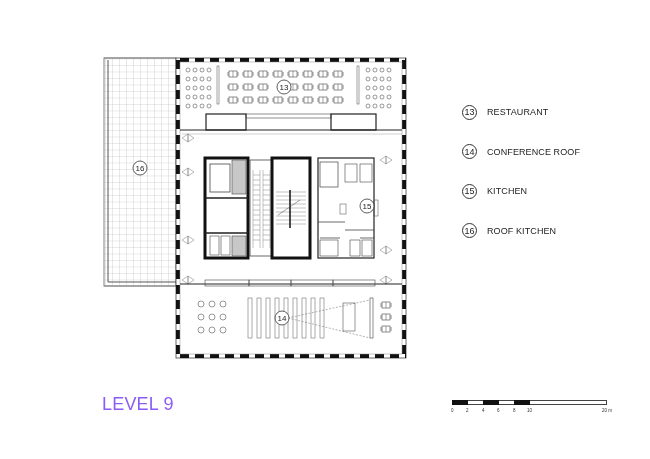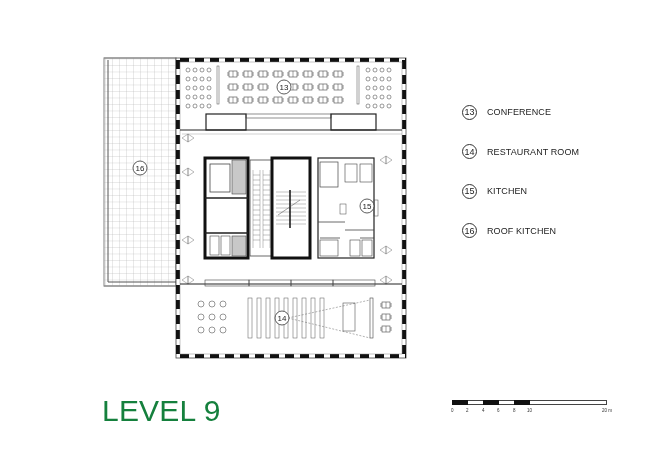--- a/index.html
+++ b/index.html
@@ -2,21 +2,21 @@
 <html><head>
 <meta charset="utf-8">
 <style>
   html,body{margin:0;padding:0;background:#fff;}
   body{width:650px;height:459px;position:relative;overflow:hidden;font-family:"Liberation Sans",sans-serif;color:#222;}
   .plan{position:absolute;left:0;top:0;width:650px;height:459px;}
   .legend{position:absolute;left:462px;top:102px;width:170px;}
   .legend-item{display:flex;align-items:center;height:20px;margin-bottom:19.5px;}
   .legend-num{width:15px;height:15px;border:1px solid #333;border-radius:50%;font-size:9px;display:flex;align-items:center;justify-content:center;box-sizing:border-box;margin-right:10px;}
   .legend-label{font-size:9px;letter-spacing:0.1px;color:#222;}
-  .level-title{position:absolute;left:102px;top:394px;font-size:30px;color:#15803d;letter-spacing:0.2px;}
+  .level-title{position:absolute;left:102px;top:394px;font-size:18px;color:#8b5cf6;letter-spacing:0.2px;}
   .scale{position:absolute;left:452px;top:400px;width:160px;height:22px;}
   .scale-bar{position:absolute;left:0;top:0;width:155px;height:5px;border:1px solid #444;box-sizing:border-box;}
   .scale-seg{position:absolute;top:0;height:5px;background:#111;}
   .scale-tick{position:absolute;top:8px;font-size:4.5px;color:#333;}
 </style>
 </head>
 <body>
 
 <svg class="plan" viewBox="0 0 650 459" xmlns="http://www.w3.org/2000/svg">
   <defs>
@@ -228,25 +228,25 @@
     <circle cx="367" cy="206" r="7" fill="#fff" stroke="#333" stroke-width="0.8"></circle>
     <text x="367" y="209">15</text>
     <circle cx="282" cy="318" r="7" fill="#fff" stroke="#333" stroke-width="0.8"></circle>
     <text x="282" y="321">14</text>
   </g>
 </svg>
 
 <div class="legend">
   <div class="legend-item">
     <span class="legend-num">13</span>
-    <span class="legend-label">CONFERENCE</span>
+    <span class="legend-label">RESTAURANT</span>
   </div>
   <div class="legend-item">
     <span class="legend-num">14</span>
-    <span class="legend-label">RESTAURANT ROOM</span>
+    <span class="legend-label">CONFERENCE ROOF</span>
   </div>
   <div class="legend-item">
     <span class="legend-num">15</span>
     <span class="legend-label">KITCHEN</span>
   </div>
   <div class="legend-item">
     <span class="legend-num">16</span>
     <span class="legend-label">ROOF KITCHEN</span>
   </div>
 </div>

